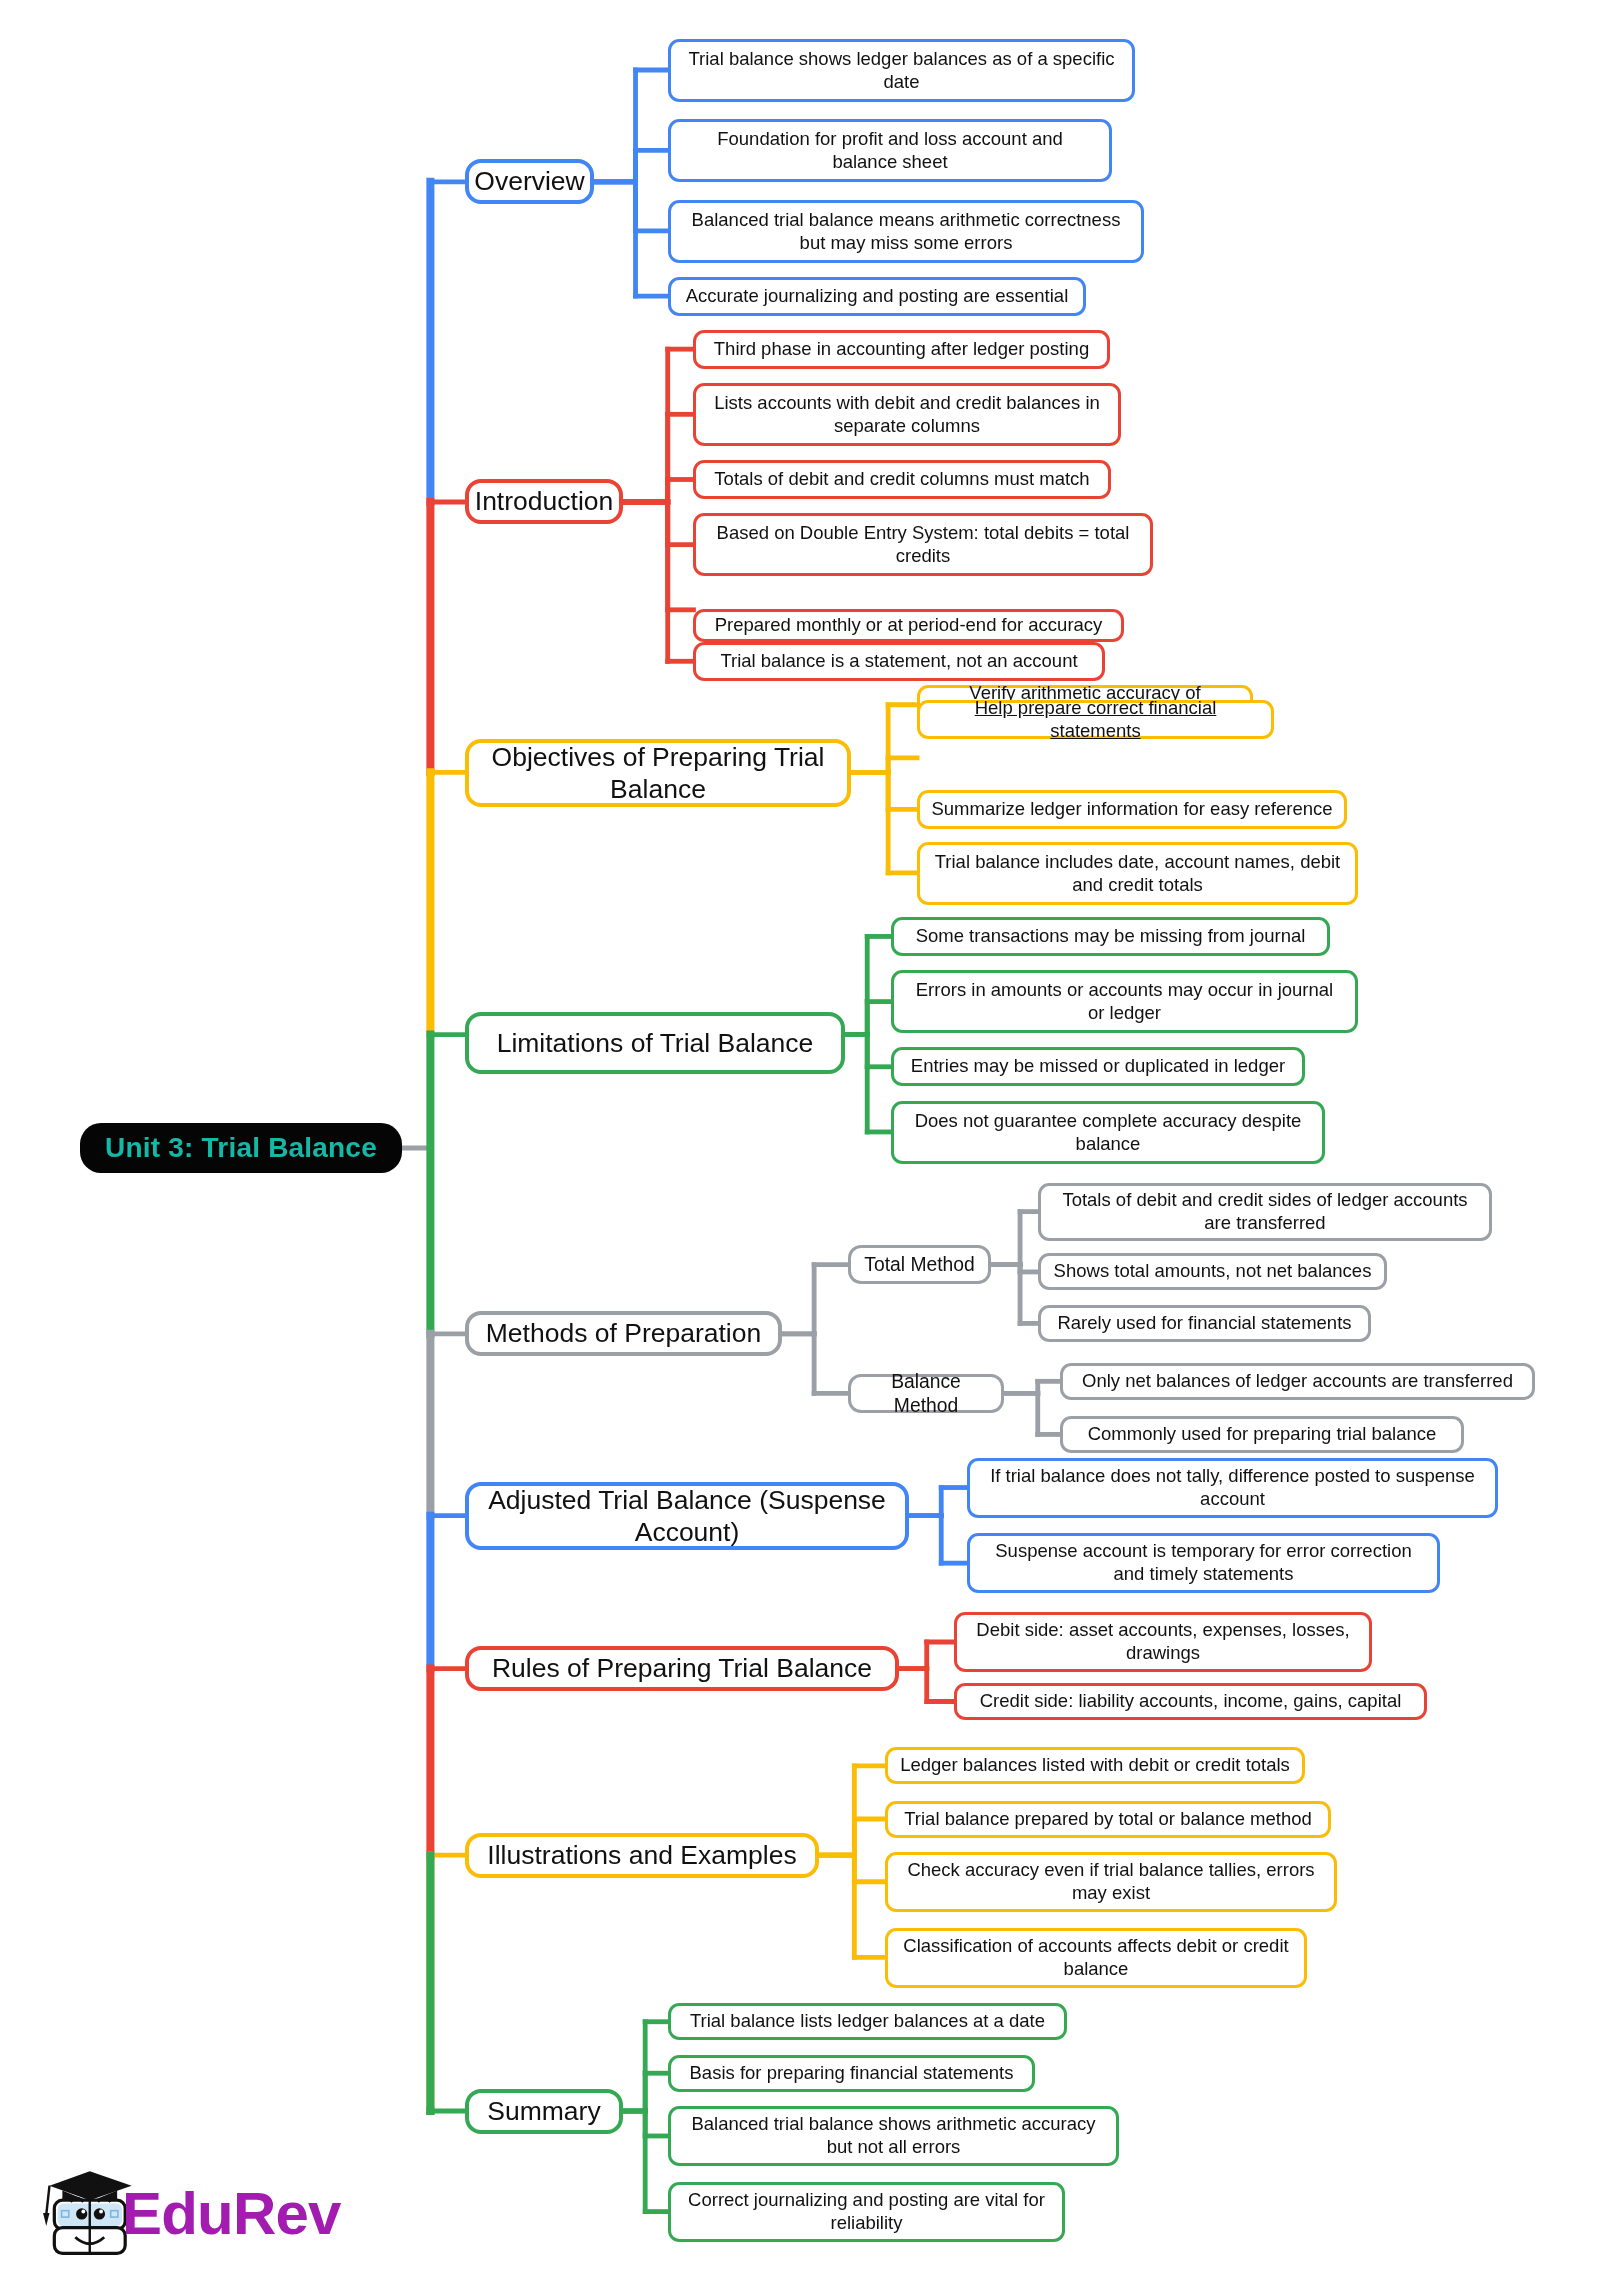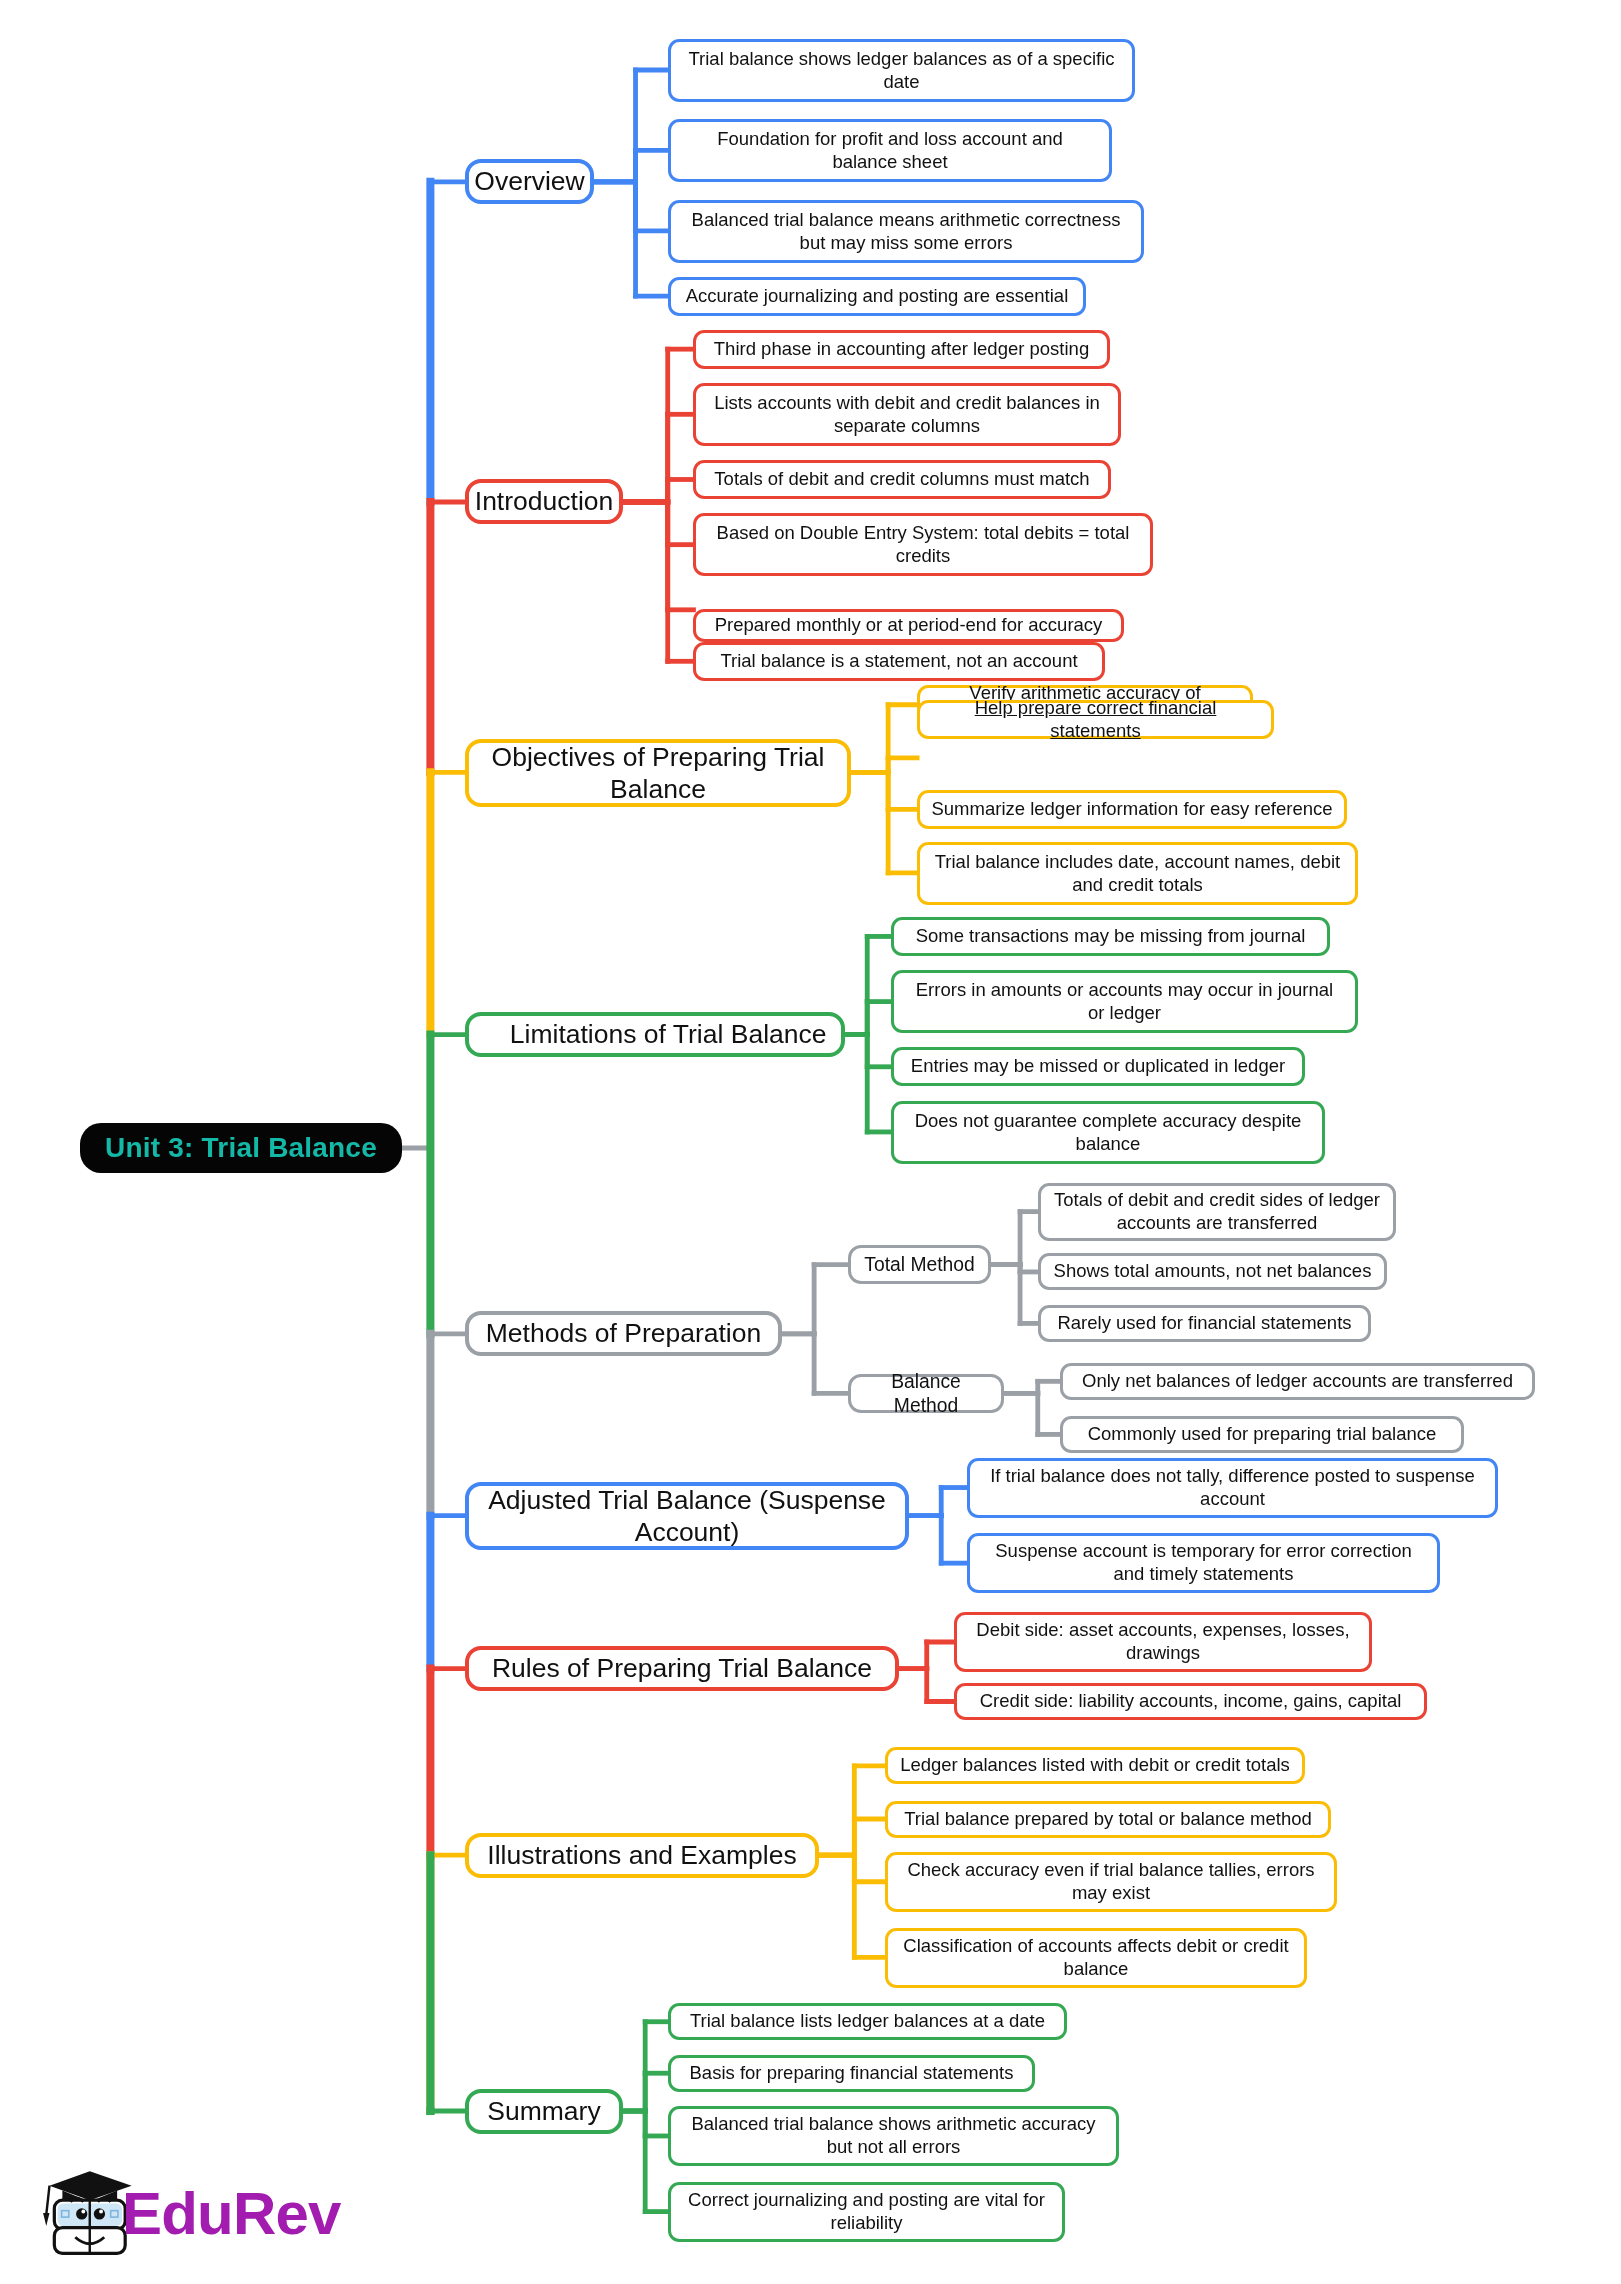--- a/index.html
+++ b/index.html
@@ -221,21 +221,21 @@
   <div class="node leaf c-yellow" style="left:917px;top:700px;width:357px;height:39px;text-decoration:underline;">
     <span>Help prepare correct financial statements</span>
   </div>
   <div class="node leaf c-yellow" style="left:917px;top:790px;width:430px;height:39px;">
     <span>Summarize ledger information for easy reference</span>
   </div>
   <div class="node leaf c-yellow" style="left:917px;top:842px;width:441px;height:63px;">
     <span>Trial balance includes date, account names, debit and credit totals</span>
   </div>
 
-  <div class="node branch c-green" style="left:465px;top:1012px;width:380px;height:45px;justify-content:flex-end;">
+  <div class="node branch c-green" style="left:465px;top:1012px;width:380px;height:62px;">
     <span>Limitations of Trial Balance</span>
   </div>
   <div class="node leaf c-green" style="left:891px;top:917px;width:439px;height:39px;">
     <span>Some transactions may be missing from journal</span>
   </div>
   <div class="node leaf c-green" style="left:891px;top:970px;width:467px;height:63px;">
     <span>Errors in amounts or accounts may occur in journal or ledger</span>
   </div>
   <div class="node leaf c-green" style="left:891px;top:1047px;width:414px;height:39px;">
     <span>Entries may be missed or duplicated in ledger</span>
@@ -244,21 +244,21 @@
     <span>Does not guarantee complete accuracy despite balance</span>
   </div>
 
   <div class="node branch c-gray" style="left:465px;top:1311px;width:317px;height:45px;">
     <span>Methods of Preparation</span>
   </div>
 
   <div class="node sub c-gray" style="left:848px;top:1245px;width:143px;height:39px;">
     <span>Total Method</span>
   </div>
-  <div class="node leaf c-gray" style="left:1038px;top:1183px;width:358px;height:58px;">
+  <div class="node leaf c-gray" style="left:1038px;top:1183px;width:454px;height:58px;">
     <span>Totals of debit and credit sides of ledger accounts are transferred</span>
   </div>
   <div class="node leaf c-gray" style="left:1038px;top:1253px;width:349px;height:37px;">
     <span>Shows total amounts, not net balances</span>
   </div>
   <div class="node leaf c-gray" style="left:1038px;top:1305px;width:333px;height:37px;">
     <span>Rarely used for financial statements</span>
   </div>
 
   <div class="node sub c-gray" style="left:848px;top:1374px;width:156px;height:39px;">

